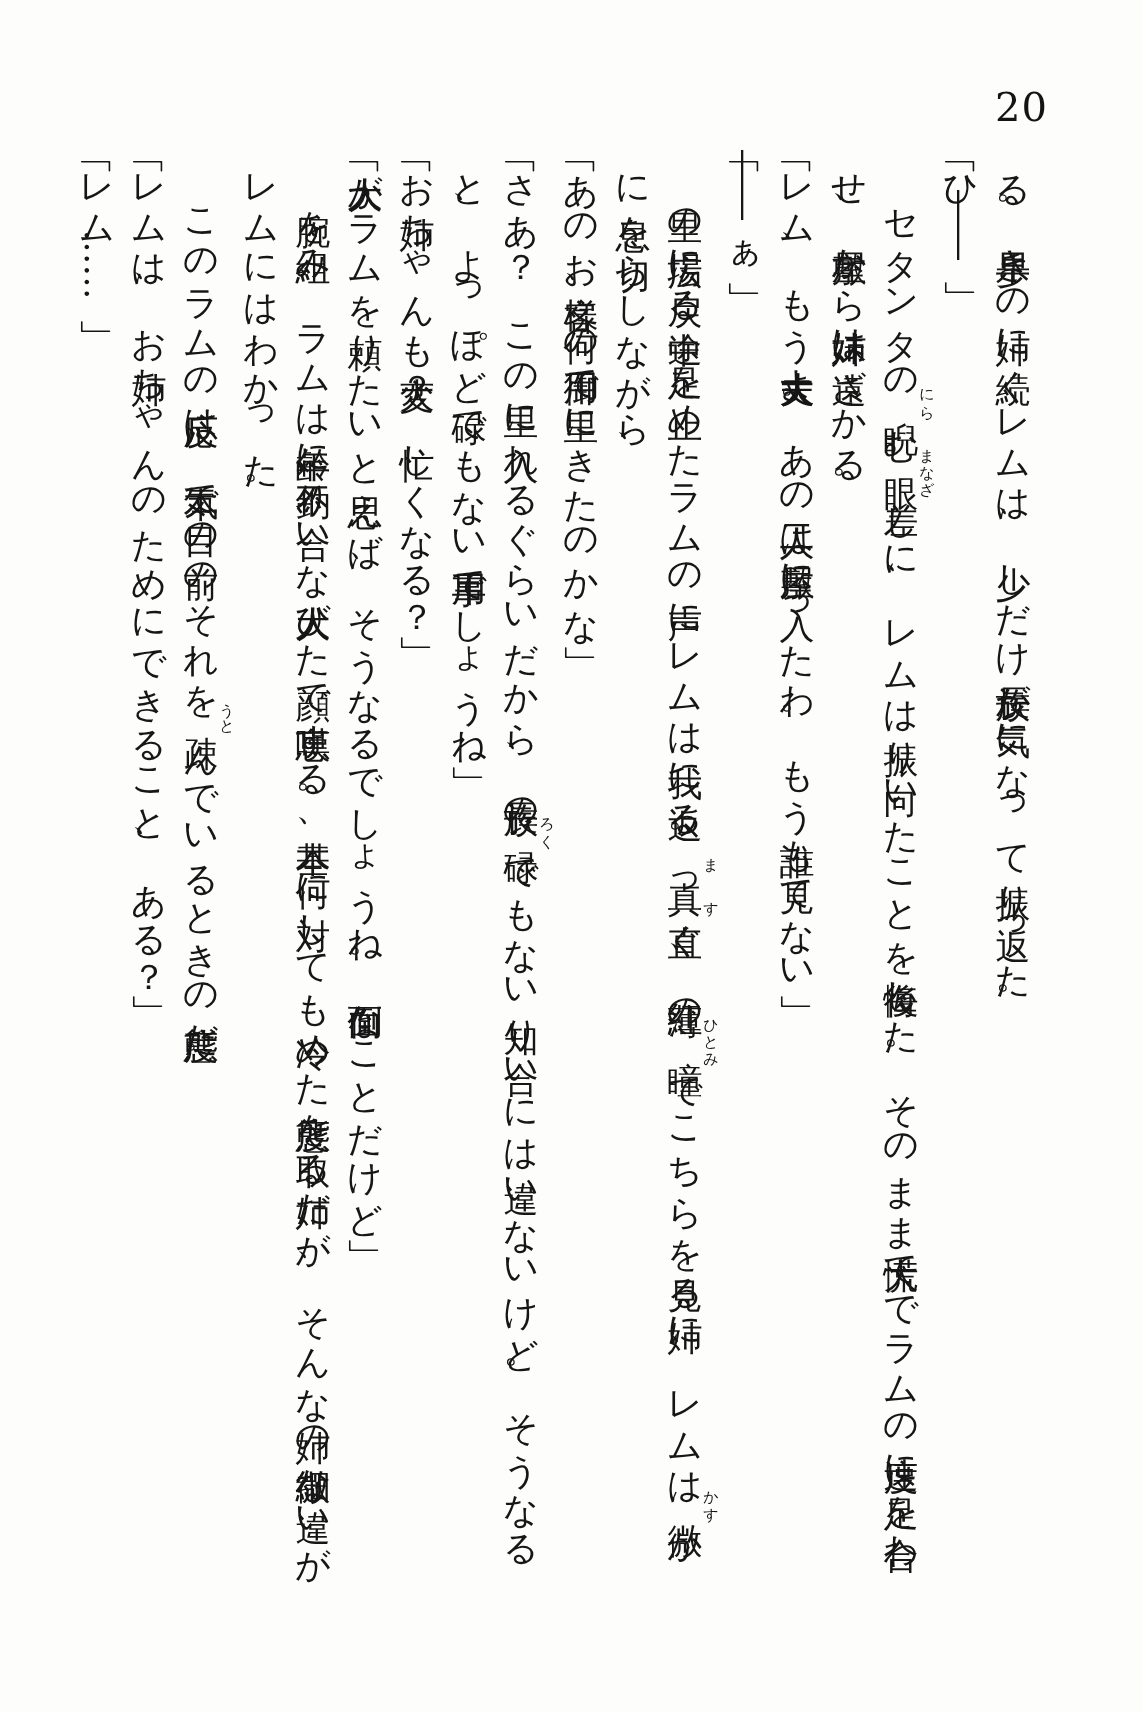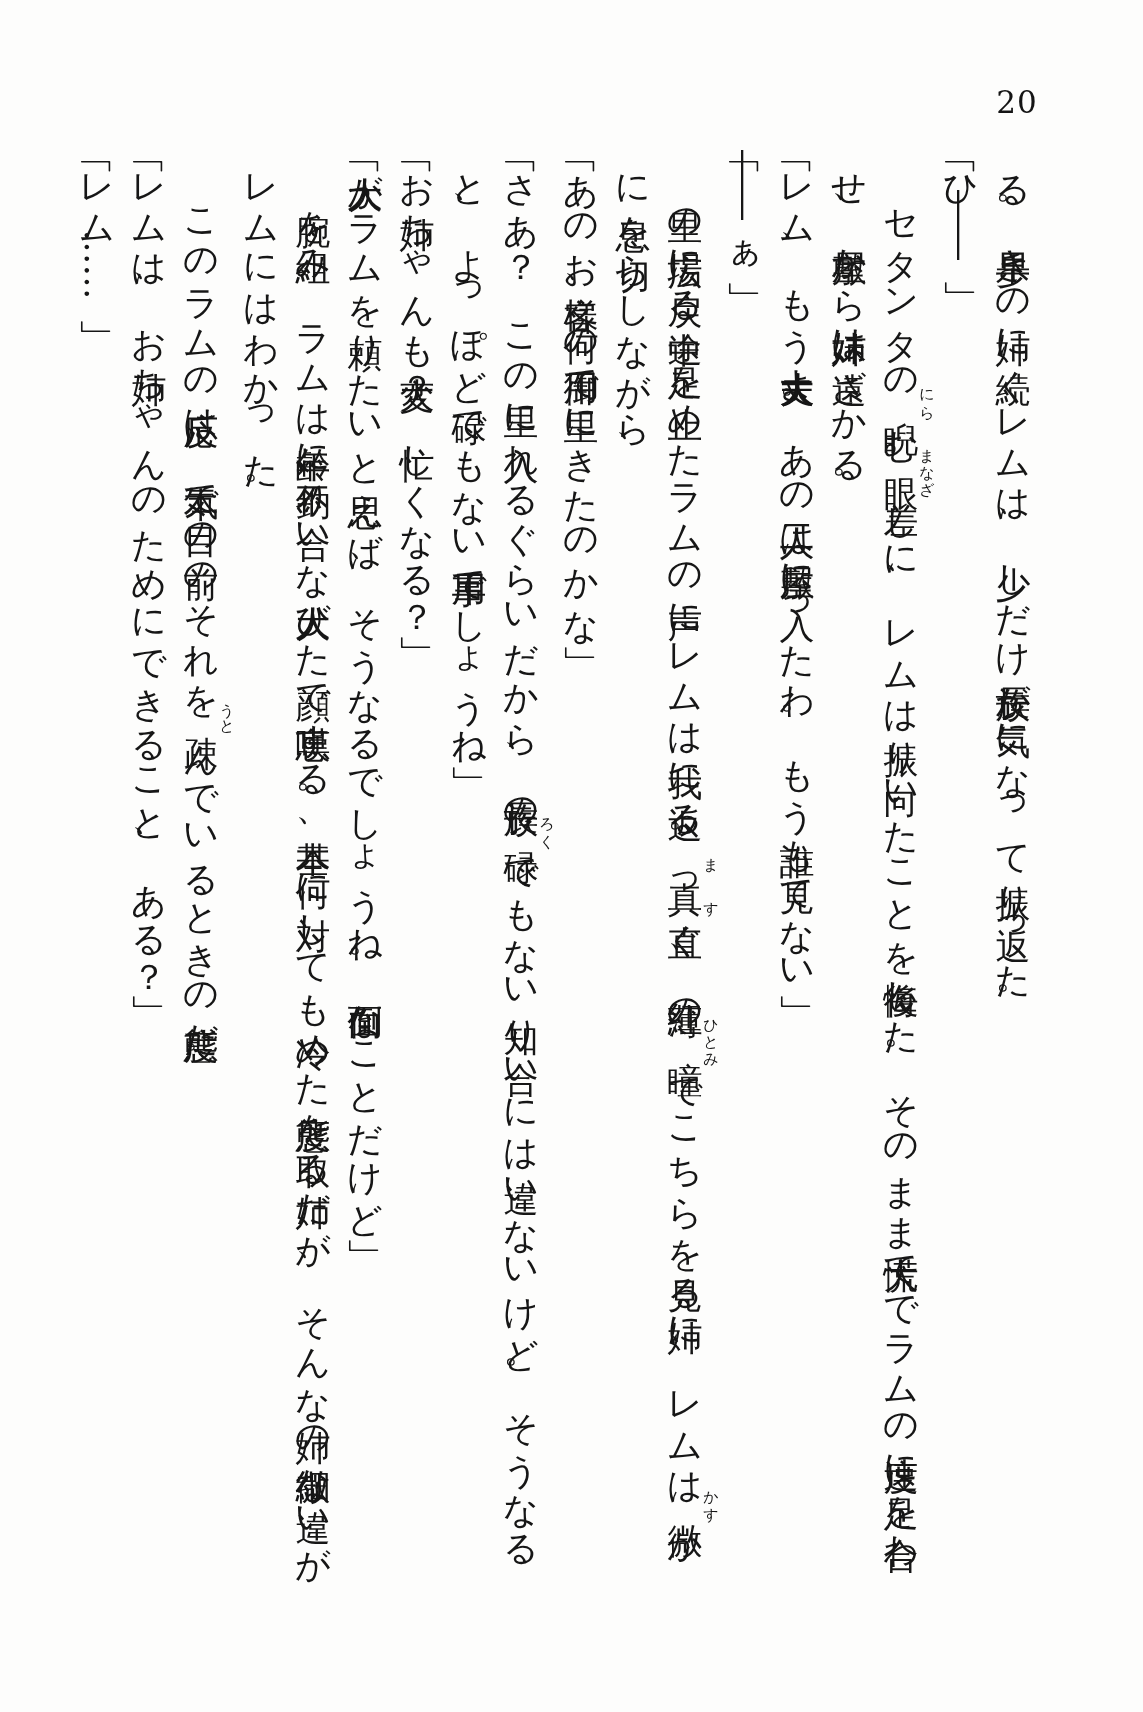--- a/index.html
+++ b/index.html
@@ -17,21 +17,21 @@
   .page {
     position: absolute;
     inset: 0;
   }
   .page-number {
     position: absolute;
     top: 84px;
     left: 995px;
     width: 44px;
     text-align: center;
-    font-size: 31px;
+    font-size: 40px;
     color: #141414;
     letter-spacing: 1px;
   }
   .text-block {
     position: absolute;
     top: 150px;
     right: 104px;
     height: 1414px;
     writing-mode: vertical-rl;
     -webkit-writing-mode: vertical-rl;

